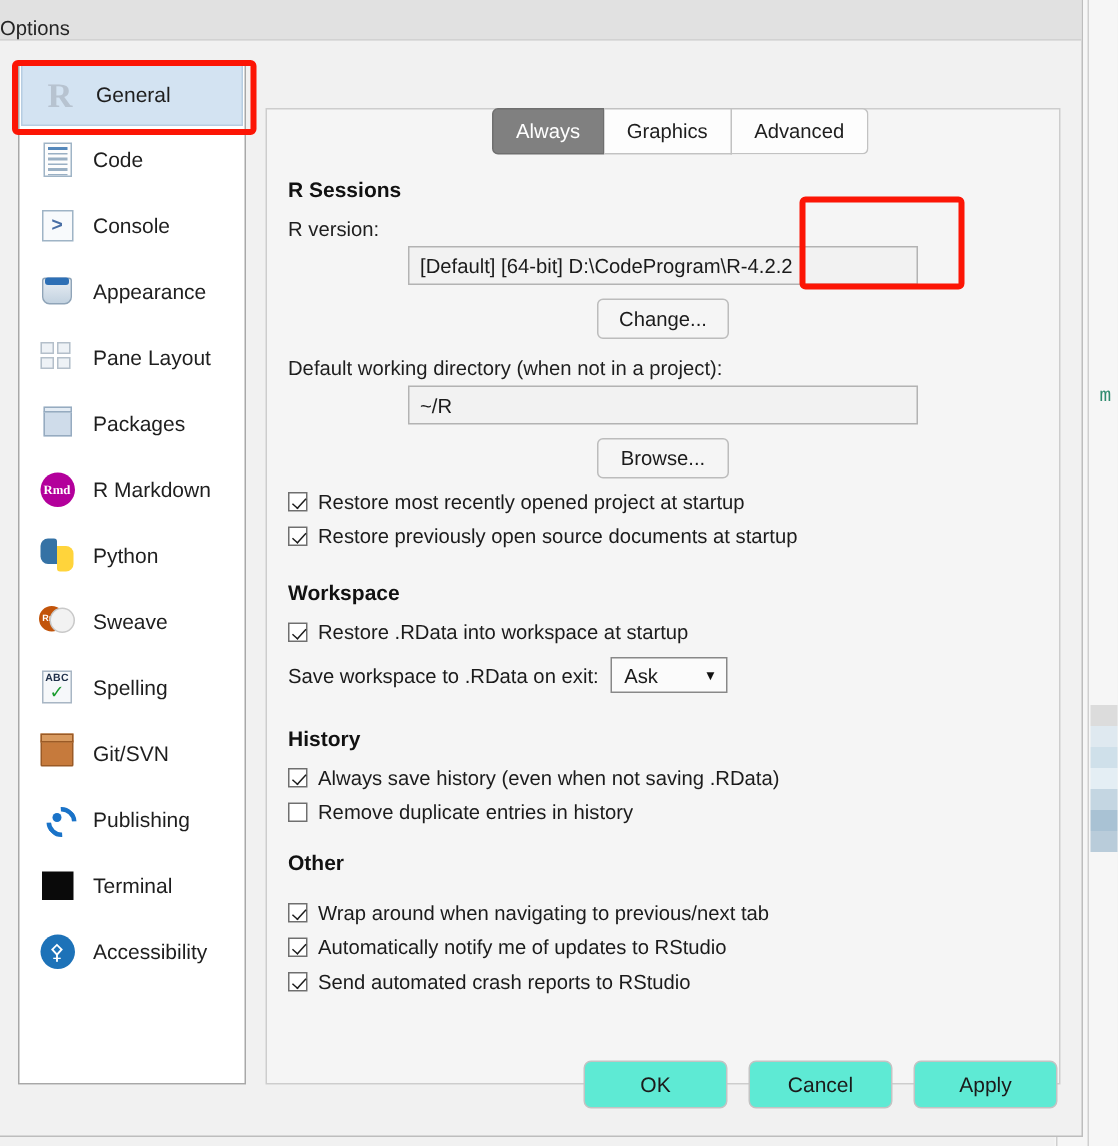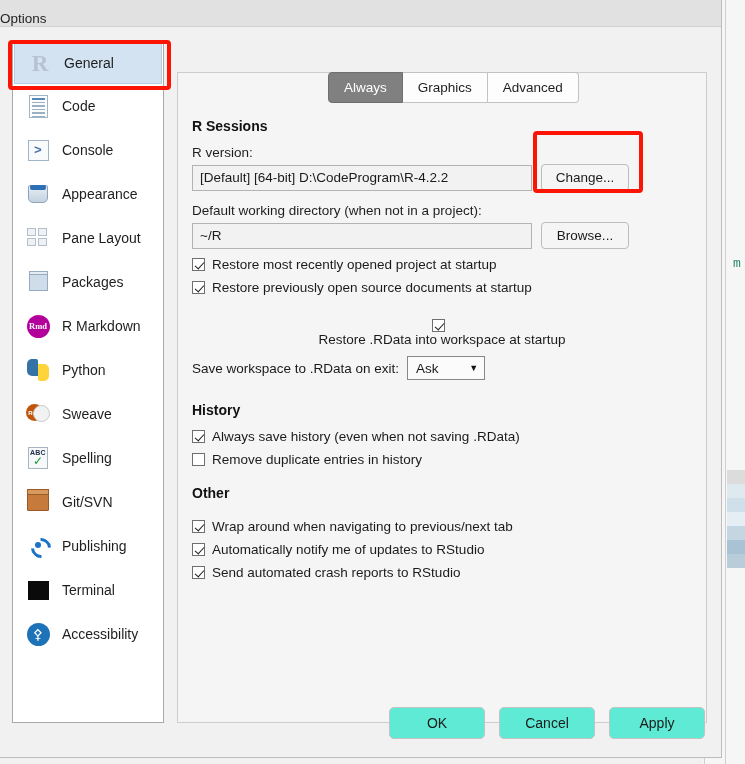--- a/index.html
+++ b/index.html
@@ -278,21 +278,21 @@
     left: 192px; top: 90px;
     width: 500px;
   }
   .group-title {
     font-size: 14px;
     font-weight: bold;
     color: #111;
     margin: 0 0 11px 0;
   }
   .field-label { font-size: 13.5px; color: #1e1e1e; margin-bottom: 4px; }
-  .row { display: flex; align-items: center; gap: 9px; }
+  .row { display: flex; align-items: center; gap: 9px; flex-direction: column; }
   .text-input {
     height: 26px;
     background: #f2f2f2;
     border: 1px solid #b3b3b3;
     box-sizing: border-box;
     display: flex; align-items: center;
     padding: 0 7px;
     font-size: 13.5px;
     color: #1b1b1b;
     white-space: nowrap;
@@ -573,21 +573,22 @@
         <span class="chk checked"></span>
         <span class="chk-label">Restore most recently opened project at startup</span>
       </div>
       <div class="chk-row">
         <span class="chk checked"></span>
         <span class="chk-label">Restore previously open source documents at startup</span>
       </div>
 
       <div class="spacer-22"></div>
 
-      <div class="chk-row" style="margin-top:2px;flex-direction:column;">
+      <div class="group-title">Workspace</div>
+      <div class="chk-row" style="margin-top:2px;">
         <span class="chk checked"></span>
         <span class="chk-label">Restore .RData into workspace at startup</span>
       </div>
       <div class="select-row">
         <span class="lbl">Save workspace to .RData on exit:</span>
         <span class="select-box">
           <span>Ask</span>
           <span class="caret">▼</span>
         </span>
       </div>

